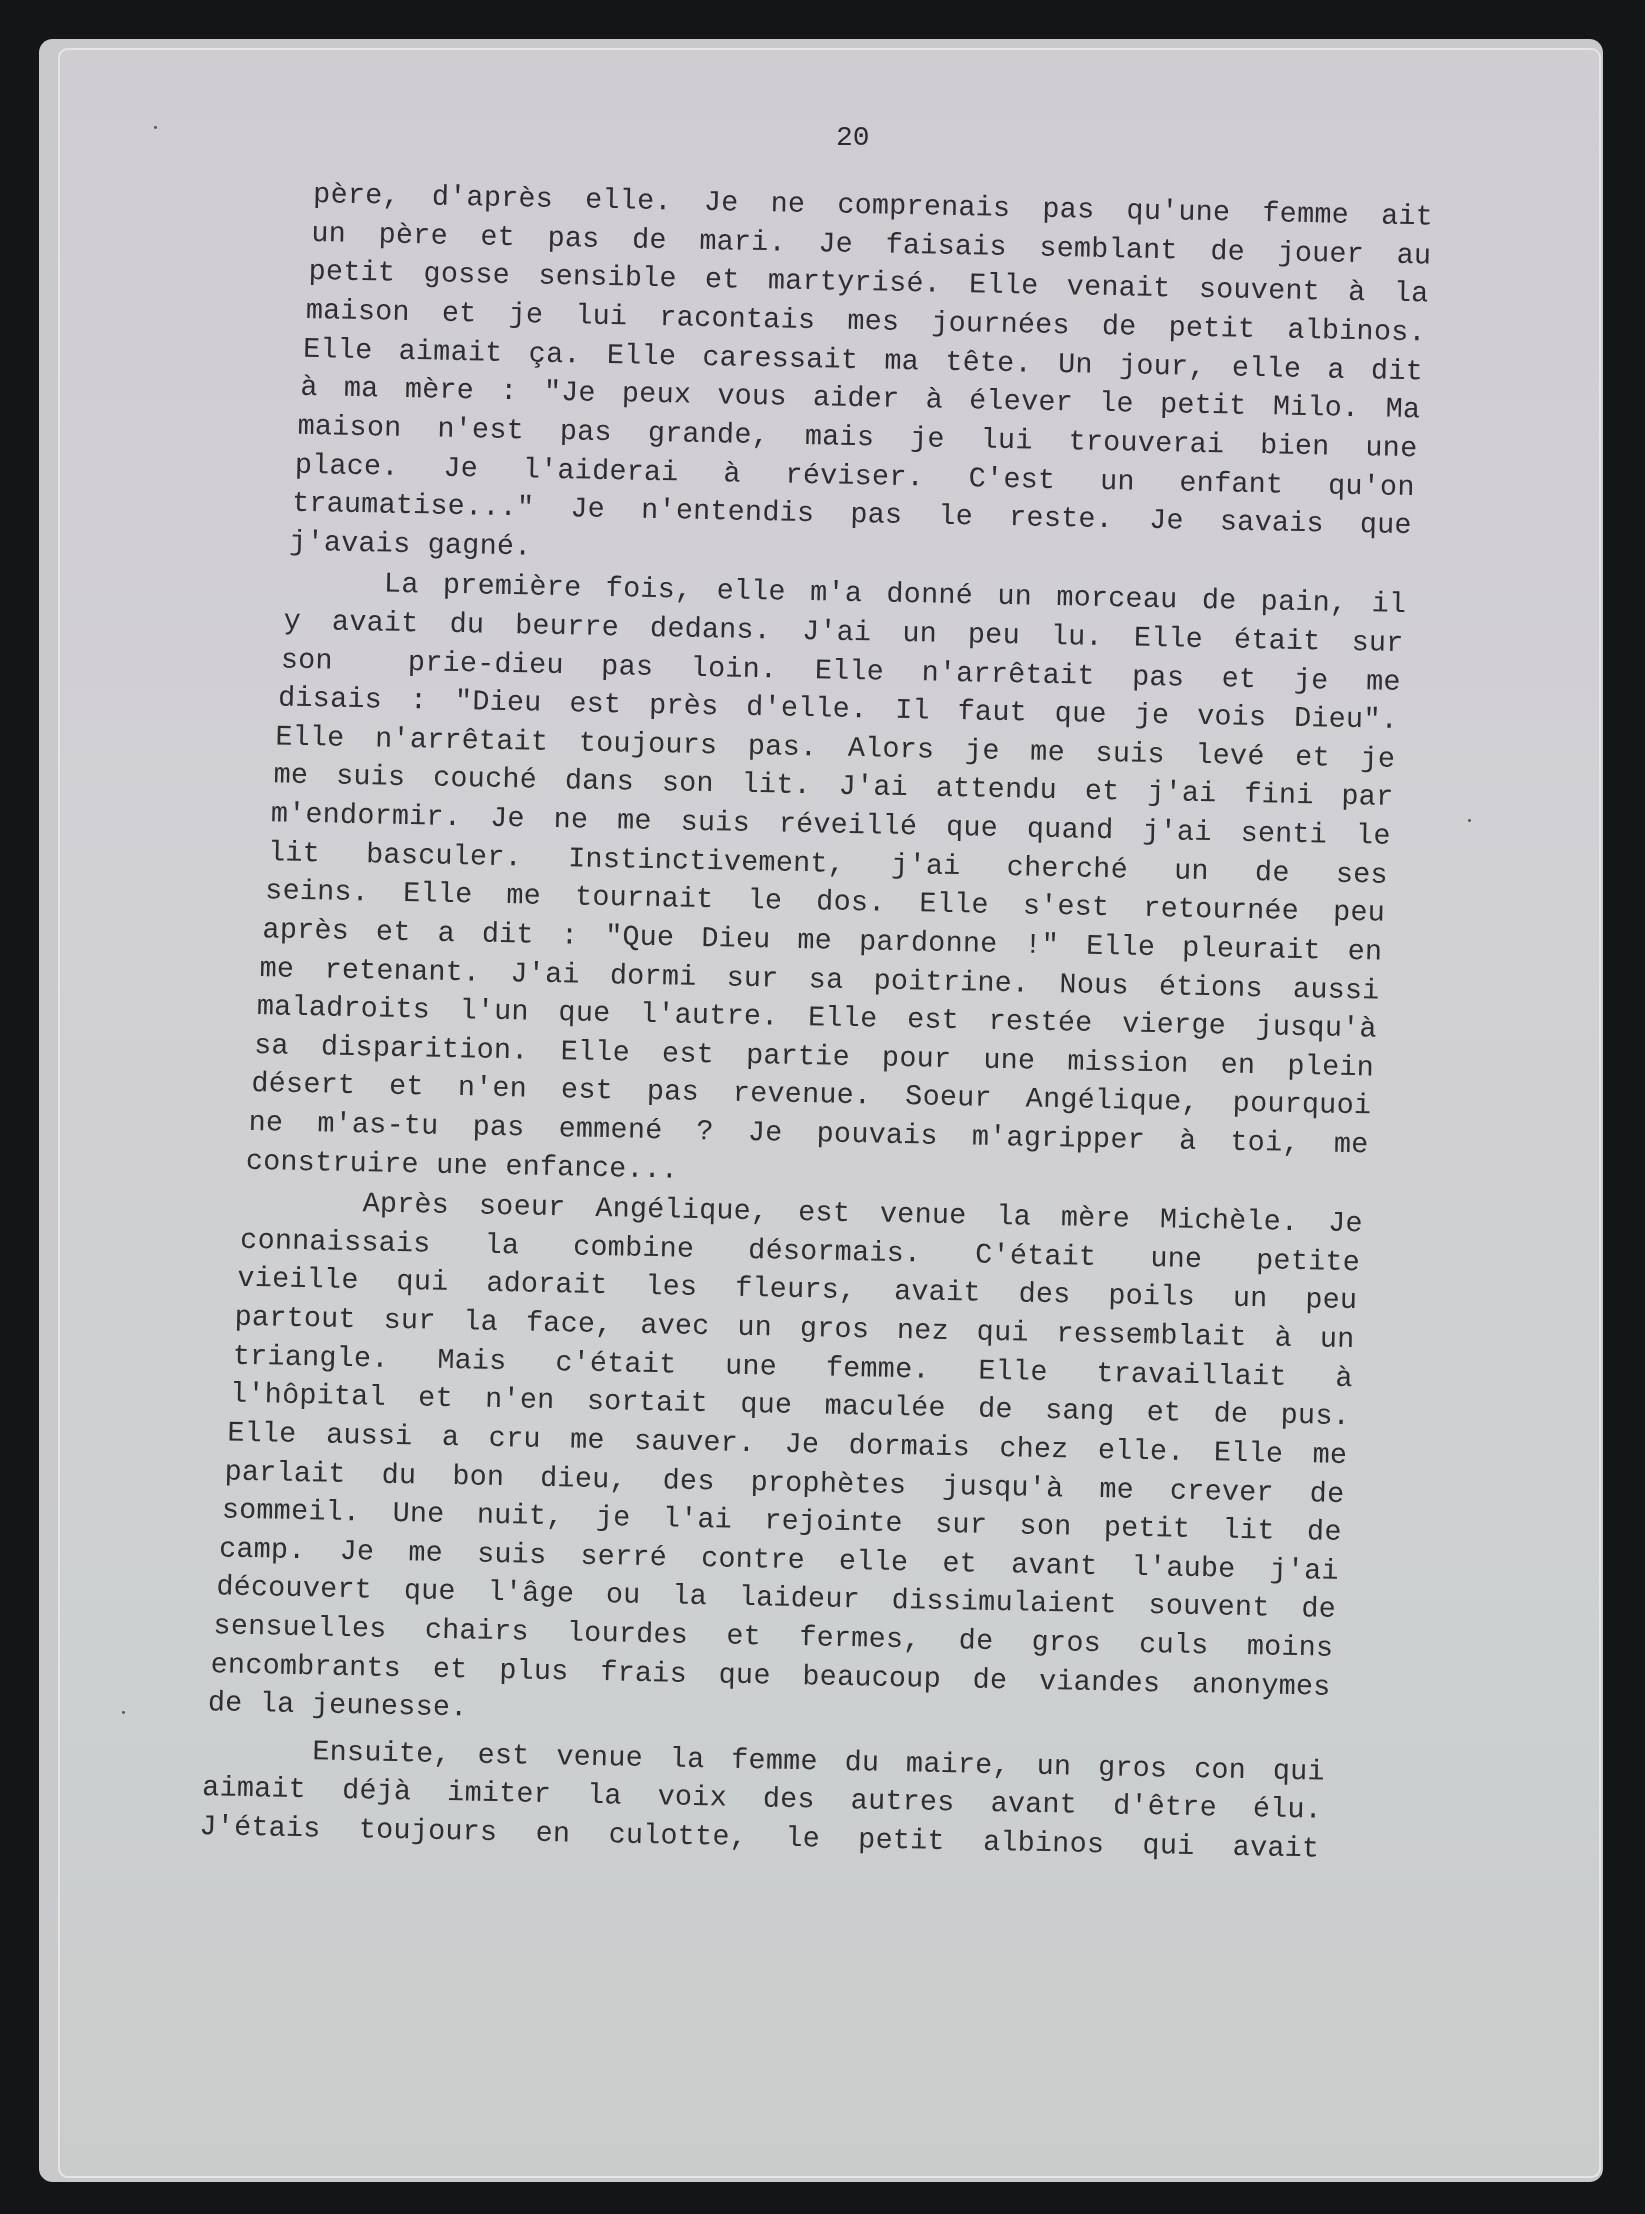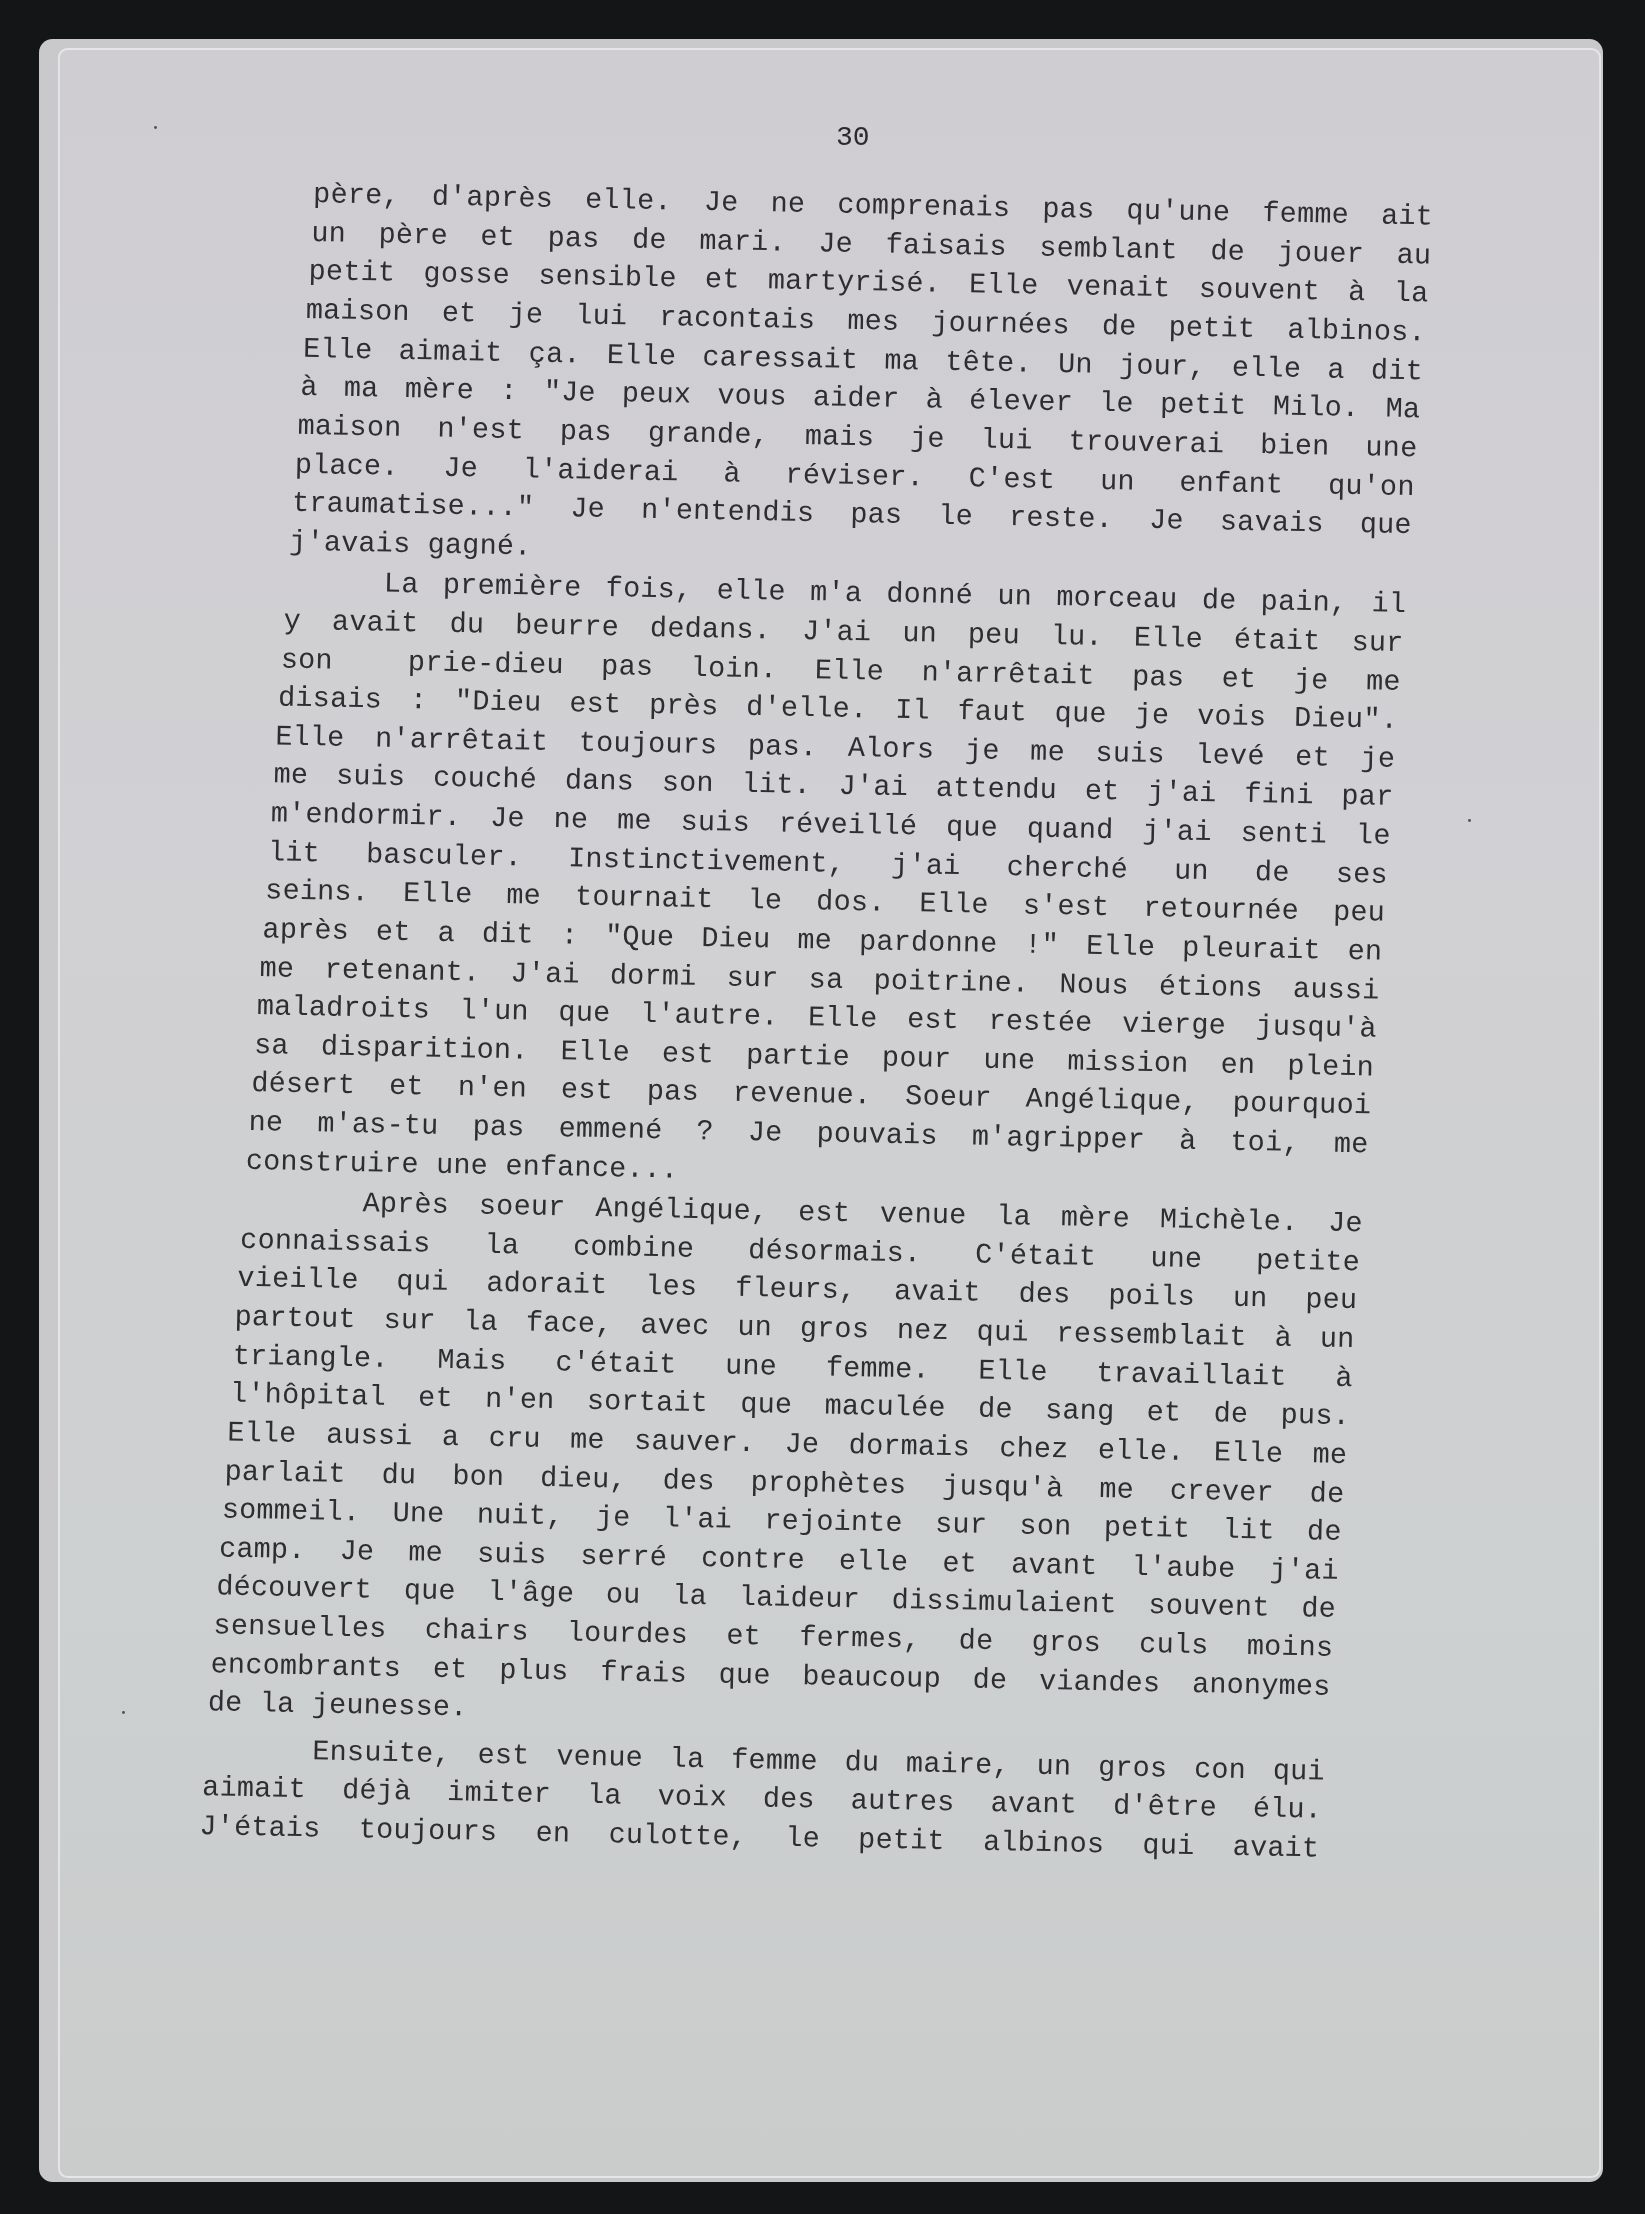--- a/index.html
+++ b/index.html
@@ -69,21 +69,21 @@
     border-radius: 50%;
     background: #555;
   }
 </style>
 </head>
 <body>
 
 <div class="stack-edge"></div>
 <div class="page"></div>
 
-<div class="page-number">30</div>
+<div class="page-number">20</div>
 
 <div class="text-block">
 
   <div class="line" style="left:294px;top:189px;width:1120px;">père, d'après elle. Je ne comprenais pas qu'une femme ait</div>
   <div class="line" style="left:293px;top:228px;width:1120px;">un père et pas de mari. Je faisais semblant de jouer au</div>
   <div class="line" style="left:291px;top:266px;width:1120px;">petit gosse sensible et martyrisé. Elle venait souvent à la</div>
   <div class="line" style="left:289px;top:305px;width:1120px;">maison et je lui racontais mes journées de petit albinos.</div>
   <div class="line" style="left:287px;top:344px;width:1120px;">Elle aimait ça. Elle caressait ma tête. Un jour, elle a dit</div>
   <div class="line" style="left:285px;top:382px;width:1120px;">à ma mère : "Je peux vous aider à élever le petit Milo. Ma</div>
   <div class="line" style="left:283px;top:421px;width:1120px;">maison n'est pas grande, mais je lui trouverai bien une</div>

